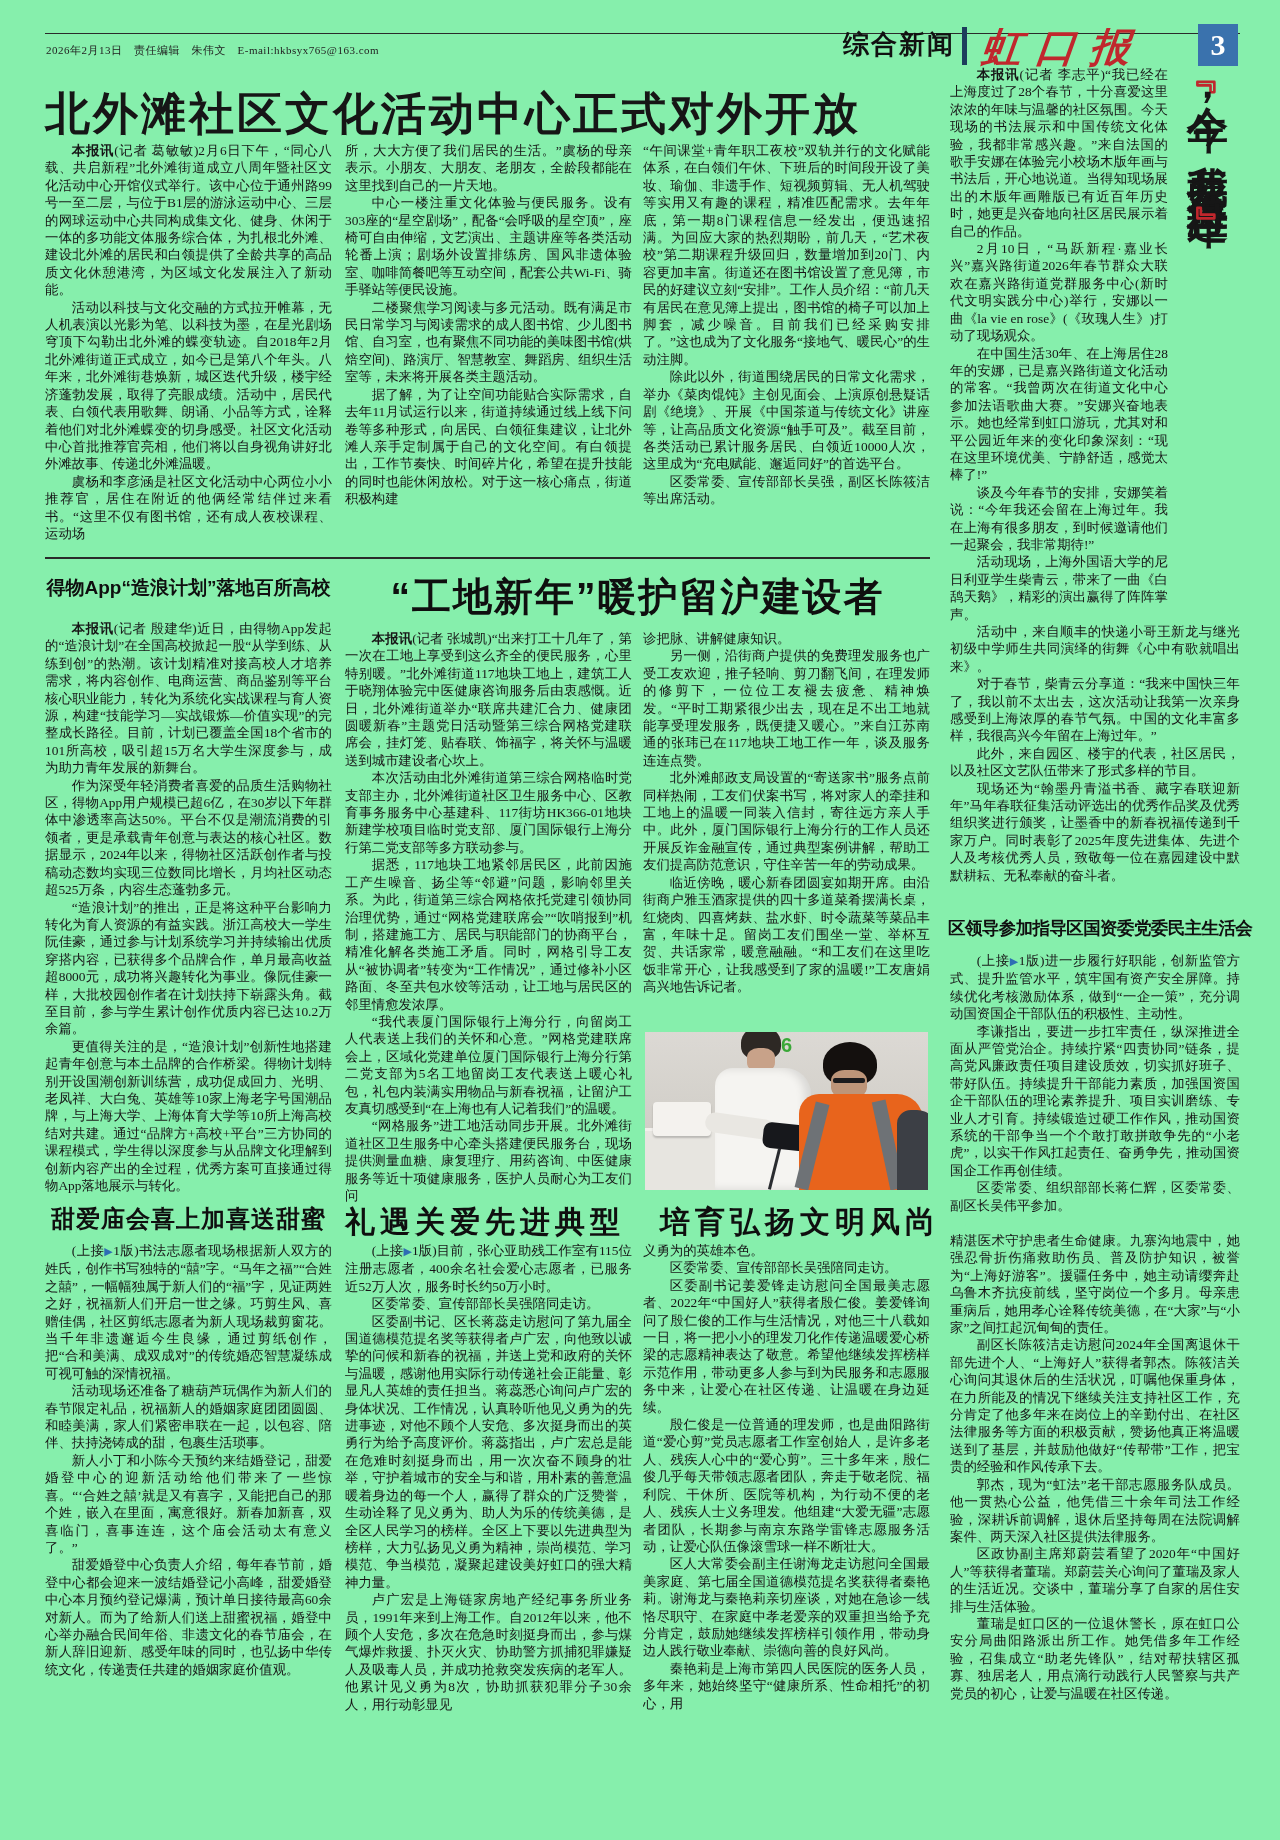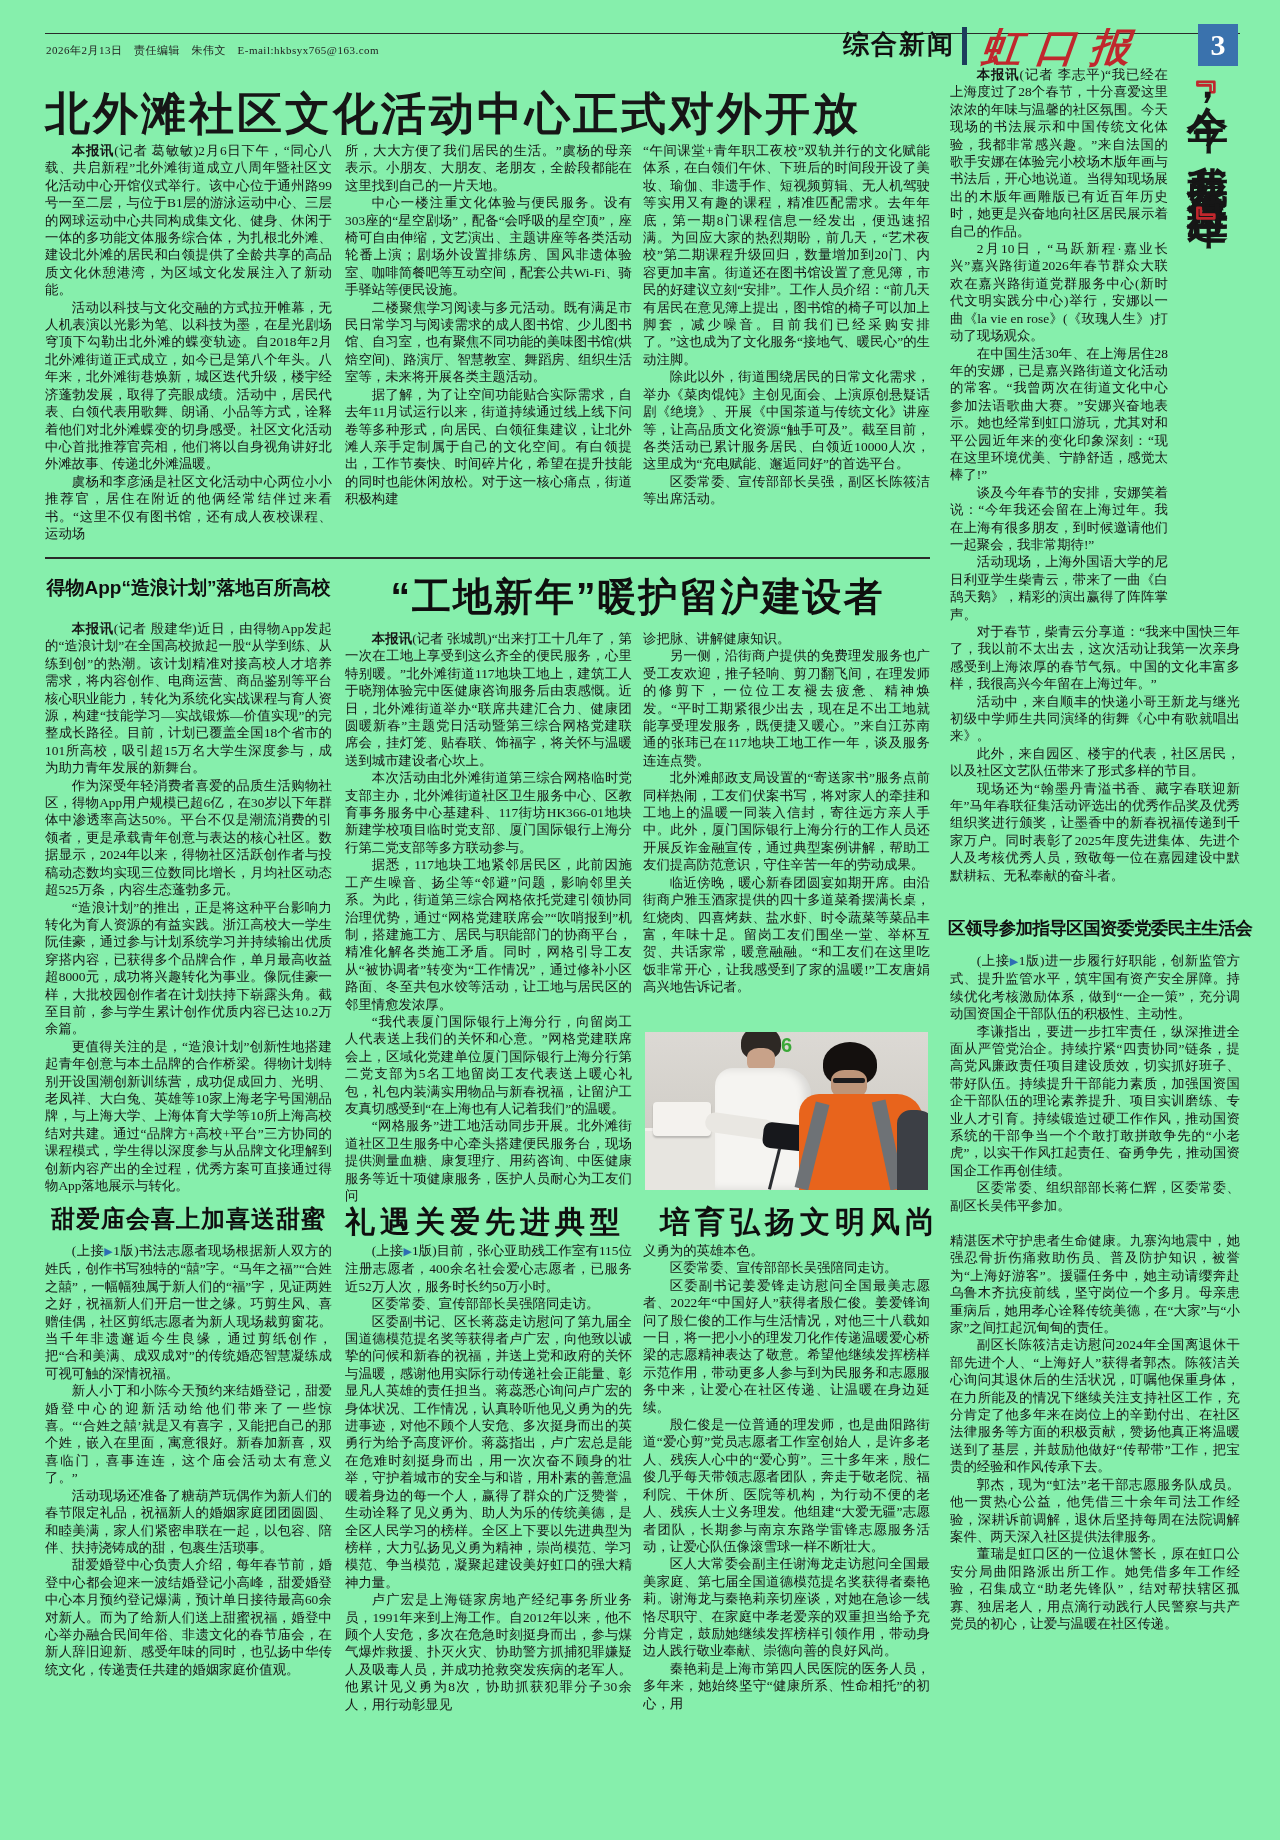--- a/index.html
+++ b/index.html
@@ -62,22 +62,22 @@
   <div class="abs cols" style="left:950px;top:66px;width:290px;height:845px;overflow:hidden;">
     <div class="vfloat">
       <div class="vhead"><span class="vbracket">『</span><span>今年，我要留在上海过</span><span>年</span><span class="vbracket">』</span></div>
     </div>
     <div>
         <p class="ind"><b>本报讯</b>(记者 李志平)“我已经在上海度过了28个春节，十分喜爱这里浓浓的年味与温馨的社区氛围。今天现场的书法展示和中国传统文化体验，我都非常感兴趣。”来自法国的歌手安娜在体验完小校场木版年画与书法后，开心地说道。当得知现场展出的木版年画雕版已有近百年历史时，她更是兴奋地向社区居民展示着自己的作品。</p>
         <p class="ind">2月10日，“马跃新程·嘉业长兴”嘉兴路街道2026年春节群众大联欢在嘉兴路街道党群服务中心(新时代文明实践分中心)举行，安娜以一曲《la vie en rose》(《玫瑰人生》)打动了现场观众。</p>
         <p class="ind">在中国生活30年、在上海居住28年的安娜，已是嘉兴路街道文化活动的常客。“我曾两次在街道文化中心参加法语歌曲大赛。”安娜兴奋地表示。她也经常到虹口游玩，尤其对和平公园近年来的变化印象深刻：“现在这里环境优美、宁静舒适，感觉太棒了!”</p>
         <p class="ind">谈及今年春节的安排，安娜笑着说：“今年我还会留在上海过年。我在上海有很多朋友，到时候邀请他们一起聚会，我非常期待!”</p>
         <p class="ind">活动现场，上海外国语大学的尼日利亚学生柴青云，带来了一曲《白鸹天鹅》，精彩的演出赢得了阵阵掌声。</p>
+        <p class="ind">活动中，来自顺丰的快递小哥王新龙与继光初级中学师生共同演绎的街舞《心中有歌就唱出来》。</p>
         <p class="ind">对于春节，柴青云分享道：“我来中国快三年了，我以前不太出去，这次活动让我第一次亲身感受到上海浓厚的春节气氛。中国的文化丰富多样，我很高兴今年留在上海过年。”</p>
-        <p class="ind">活动中，来自顺丰的快递小哥王新龙与继光初级中学师生共同演绎的街舞《心中有歌就唱出来》。</p>
         <p class="ind">此外，来自园区、楼宇的代表，社区居民，以及社区文艺队伍带来了形式多样的节目。</p>
         <p class="ind">现场还为“翰墨丹青溢书香、藏字春联迎新年”马年春联征集活动评选出的优秀作品奖及优秀组织奖进行颁奖，让墨香中的新春祝福传递到千家万户。同时表彰了2025年度先进集体、先进个人及考核优秀人员，致敬每一位在嘉园建设中默默耕耘、无私奉献的奋斗者。</p>
       </div>
   </div>
 
   <div class="abs rule" style="left:45px;top:557px;width:885px;height:2px;"></div>
 
   <div class="abs h-sans" style="left:45px;top:575px;width:287px;font-size:19px;text-align:center;white-space:nowrap;">得物App“造浪计划”落地百所高校</div>
   <div class="abs cols" style="left:45px;top:620px;width:287px;height:578px;overflow:hidden;">
       <p class="ind"><b>本报讯</b>(记者 殷建华)近日，由得物App发起的“造浪计划”在全国高校掀起一股“从学到练、从练到创”的热潮。该计划精准对接高校人才培养需求，将内容创作、电商运营、商品鉴别等平台核心职业能力，转化为系统化实战课程与育人资源，构建“技能学习—实战锻炼—价值实现”的完整成长路径。目前，计划已覆盖全国18个省市的101所高校，吸引超15万名大学生深度参与，成为助力青年发展的新舞台。</p>
@@ -129,22 +129,22 @@
       <p class="ind">(上接<span class="arrow">▶</span>1版)进一步履行好职能，创新监管方式、提升监管水平，筑牢国有资产安全屏障。持续优化考核激励体系，做到“一企一策”，充分调动国资国企干部队伍的积极性、主动性。</p>
       <p class="ind">李谦指出，要进一步扛牢责任，纵深推进全面从严管党治企。持续拧紧“四责协同”链条，提高党风廉政责任项目建设质效，切实抓好班子、带好队伍。持续提升干部能力素质，加强国资国企干部队伍的理论素养提升、项目实训磨练、专业人才引育。持续锻造过硬工作作风，推动国资系统的干部争当一个个敢打敢拼敢争先的“小老虎”，以实干作风扛起责任、奋勇争先，推动国资国企工作再创佳绩。</p>
       <p class="ind">区委常委、组织部部长蒋仁辉，区委常委、副区长吴伟平参加。</p>
     </div>
 
   <div class="abs h-sans" style="left:45px;top:1203px;width:287px;font-size:24px;text-align:center;letter-spacing:1px;white-space:nowrap;">甜爱庙会喜上加喜送甜蜜</div>
   <div class="abs h-sans" style="left:345px;top:1202px;width:585px;font-size:30px;text-align:center;letter-spacing:5px;white-space:nowrap;">礼遇关爱先进典型　培育弘扬文明风尚</div>
 
   <div class="abs cols" style="left:45px;top:1242px;width:287px;height:578px;overflow:hidden;">
       <p class="ind">(上接<span class="arrow">▶</span>1版)书法志愿者现场根据新人双方的姓氏，创作书写独特的“囍”字。“马年之福”“合姓之囍”，一幅幅独属于新人们的“福”字，见证两姓之好，祝福新人们开启一世之缘。巧剪生风、喜赠佳偶，社区剪纸志愿者为新人现场裁剪窗花。当千年非遗邂逅今生良缘，通过剪纸创作，把“合和美满、成双成对”的传统婚恋智慧凝练成可视可触的深情祝福。</p>
+      <p class="ind">活动现场还准备了糖葫芦玩偶作为新人们的春节限定礼品，祝福新人的婚姻家庭团团圆圆、和睦美满，家人们紧密串联在一起，以包容、陪伴、扶持浇铸成的甜，包裹生活琐事。</p>
       <p class="ind">新人小丁和小陈今天预约来结婚登记，甜爱婚登中心的迎新活动给他们带来了一些惊喜。“‘合姓之囍’就是又有喜字，又能把自己的那个姓，嵌入在里面，寓意很好。新春加新喜，双喜临门，喜事连连，这个庙会活动太有意义了。”</p>
-      <p class="ind">活动现场还准备了糖葫芦玩偶作为新人们的春节限定礼品，祝福新人的婚姻家庭团团圆圆、和睦美满，家人们紧密串联在一起，以包容、陪伴、扶持浇铸成的甜，包裹生活琐事。</p>
       <p class="ind">甜爱婚登中心负责人介绍，每年春节前，婚登中心都会迎来一波结婚登记小高峰，甜爱婚登中心本月预约登记爆满，预计单日接待最高60余对新人。而为了给新人们送上甜蜜祝福，婚登中心举办融合民间年俗、非遗文化的春节庙会，在新人辞旧迎新、感受年味的同时，也弘扬中华传统文化，传递责任共建的婚姻家庭价值观。</p>
     </div>
 
   <div class="abs cols" style="left:345px;top:1242px;width:287px;height:578px;overflow:hidden;">
       <p class="ind">(上接<span class="arrow">▶</span>1版)目前，张心亚助残工作室有115位注册志愿者，400余名社会爱心志愿者，已服务近52万人次，服务时长约50万小时。</p>
       <p class="ind">区委常委、宣传部部长吴强陪同走访。</p>
       <p class="ind">区委副书记、区长蒋蕊走访慰问了第九届全国道德模范提名奖等获得者卢广宏，向他致以诚挚的问候和新春的祝福，并送上党和政府的关怀与温暖，感谢他用实际行动传递社会正能量、彰显凡人英雄的责任担当。蒋蕊悉心询问卢广宏的身体状况、工作情况，认真聆听他见义勇为的先进事迹，对他不顾个人安危、多次挺身而出的英勇行为给予高度评价。蒋蕊指出，卢广宏总是能在危难时刻挺身而出，用一次次奋不顾身的壮举，守护着城市的安全与和谐，用朴素的善意温暖着身边的每一个人，赢得了群众的广泛赞誉，生动诠释了见义勇为、助人为乐的传统美德，是全区人民学习的榜样。全区上下要以先进典型为榜样，大力弘扬见义勇为精神，崇尚模范、学习模范、争当模范，凝聚起建设美好虹口的强大精神力量。</p>
       <p class="ind">卢广宏是上海链家房地产经纪事务所业务员，1991年来到上海工作。自2012年以来，他不顾个人安危，多次在危急时刻挺身而出，参与煤气爆炸救援、扑灭火灾、协助警方抓捕犯罪嫌疑人及吸毒人员，并成功抢救突发疾病的老军人。他累计见义勇为8次，协助抓获犯罪分子30余人，用行动彰显见</p>
     </div>
   <div class="abs cols" style="left:643px;top:1242px;width:287px;height:578px;overflow:hidden;">
@@ -152,16 +152,17 @@
       <p class="ind">区委常委、宣传部部长吴强陪同走访。</p>
       <p class="ind">区委副书记姜爱锋走访慰问全国最美志愿者、2022年“中国好人”获得者殷仁俊。姜爱锋询问了殷仁俊的工作与生活情况，对他三十八载如一日，将一把小小的理发刀化作传递温暖爱心桥梁的志愿精神表达了敬意。希望他继续发挥榜样示范作用，带动更多人参与到为民服务和志愿服务中来，让爱心在社区传递、让温暖在身边延续。</p>
       <p class="ind">殷仁俊是一位普通的理发师，也是曲阳路街道“爱心剪”党员志愿者工作室创始人，是许多老人、残疾人心中的“爱心剪”。三十多年来，殷仁俊几乎每天带领志愿者团队，奔走于敬老院、福利院、干休所、医院等机构，为行动不便的老人、残疾人士义务理发。他组建“大爱无疆”志愿者团队，长期参与南京东路学雷锋志愿服务活动，让爱心队伍像滚雪球一样不断壮大。</p>
       <p class="ind">区人大常委会副主任谢海龙走访慰问全国最美家庭、第七届全国道德模范提名奖获得者秦艳莉。谢海龙与秦艳莉亲切座谈，对她在急诊一线恪尽职守、在家庭中孝老爱亲的双重担当给予充分肯定，鼓励她继续发挥榜样引领作用，带动身边人践行敬业奉献、崇德向善的良好风尚。</p>
       <p class="ind">秦艳莉是上海市第四人民医院的医务人员，多年来，她始终坚守“健康所系、性命相托”的初心，用</p>
     </div>
   <div class="abs cols" style="left:950px;top:1232px;width:290px;height:590px;overflow:hidden;">
       <p>精湛医术守护患者生命健康。九寨沟地震中，她强忍骨折伤痛救助伤员、普及防护知识，被誉为“上海好游客”。援疆任务中，她主动请缨奔赴乌鲁木齐抗疫前线，坚守岗位一个多月。母亲患重病后，她用孝心诠释传统美德，在“大家”与“小家”之间扛起沉甸甸的责任。</p>
       <p class="ind">副区长陈筱洁走访慰问2024年全国离退休干部先进个人、“上海好人”获得者郭杰。陈筱洁关心询问其退休后的生活状况，叮嘱他保重身体，在力所能及的情况下继续关注支持社区工作，充分肯定了他多年来在岗位上的辛勤付出、在社区法律服务等方面的积极贡献，赞扬他真正将温暖送到了基层，并鼓励他做好“传帮带”工作，把宝贵的经验和作风传承下去。</p>
       <p class="ind">郭杰，现为“虹法”老干部志愿服务队成员。他一贯热心公益，他凭借三十余年司法工作经验，深耕诉前调解，退休后坚持每周在法院调解案件、两天深入社区提供法律服务。</p>
+      <p class="ind">区政协副主席郑蔚芸看望了2020年“中国好人”等获得者董瑞。郑蔚芸关心询问了董瑞及家人的生活近况。交谈中，董瑞分享了自家的居住安排与生活体验。</p>
       <p class="ind">董瑞是虹口区的一位退休警长，原在虹口公安分局曲阳路派出所工作。她凭借多年工作经验，召集成立“助老先锋队”，结对帮扶辖区孤寡、独居老人，用点滴行动践行人民警察与共产党员的初心，让爱与温暖在社区传递。</p>
     </div>
 
 </div>
 
 </body></html>

